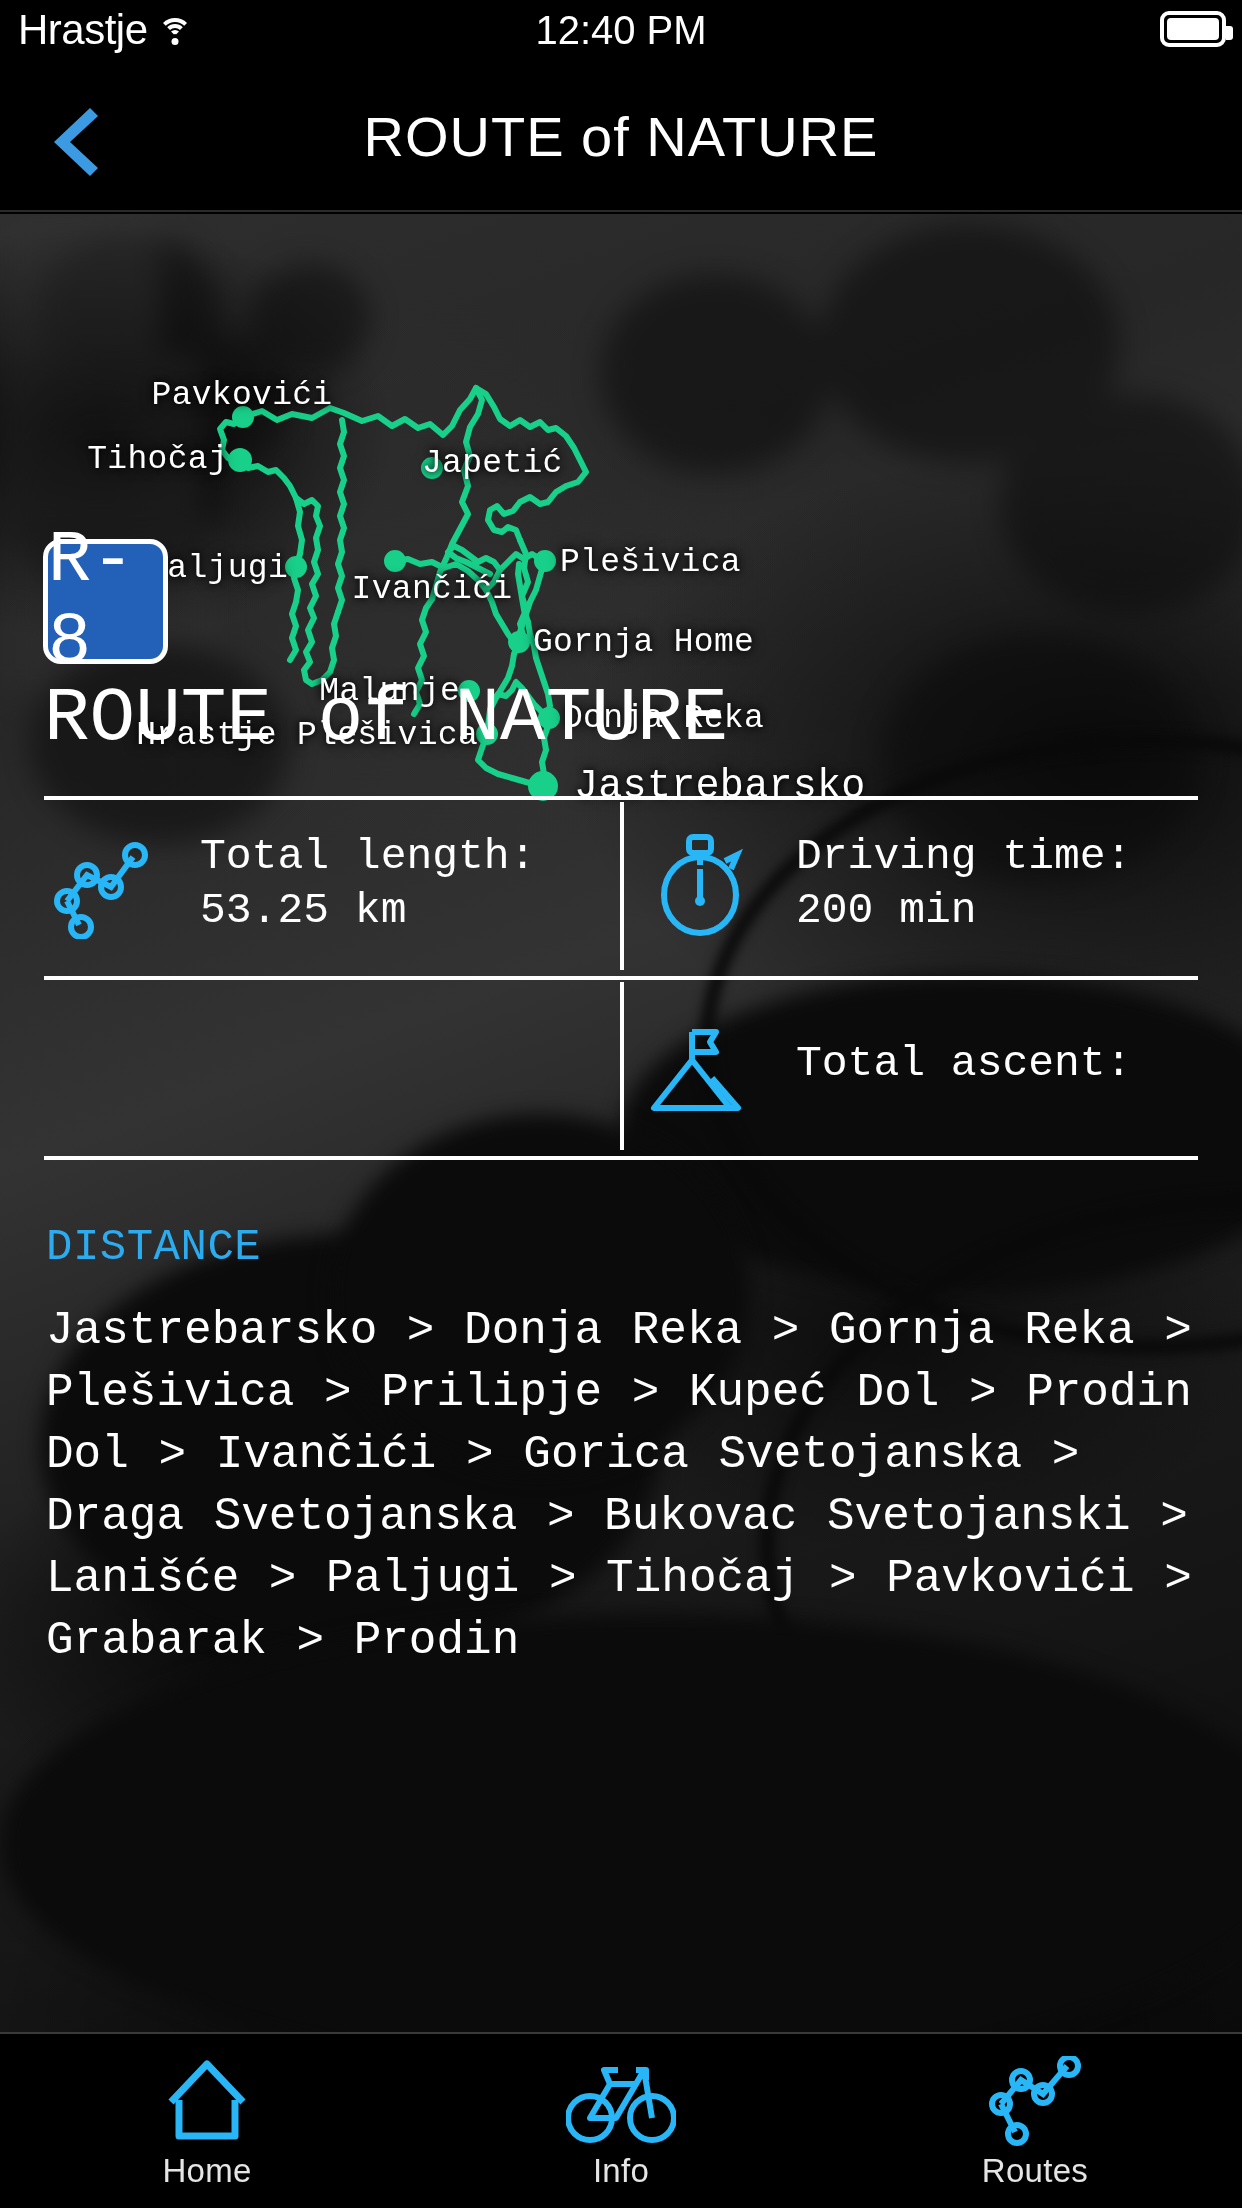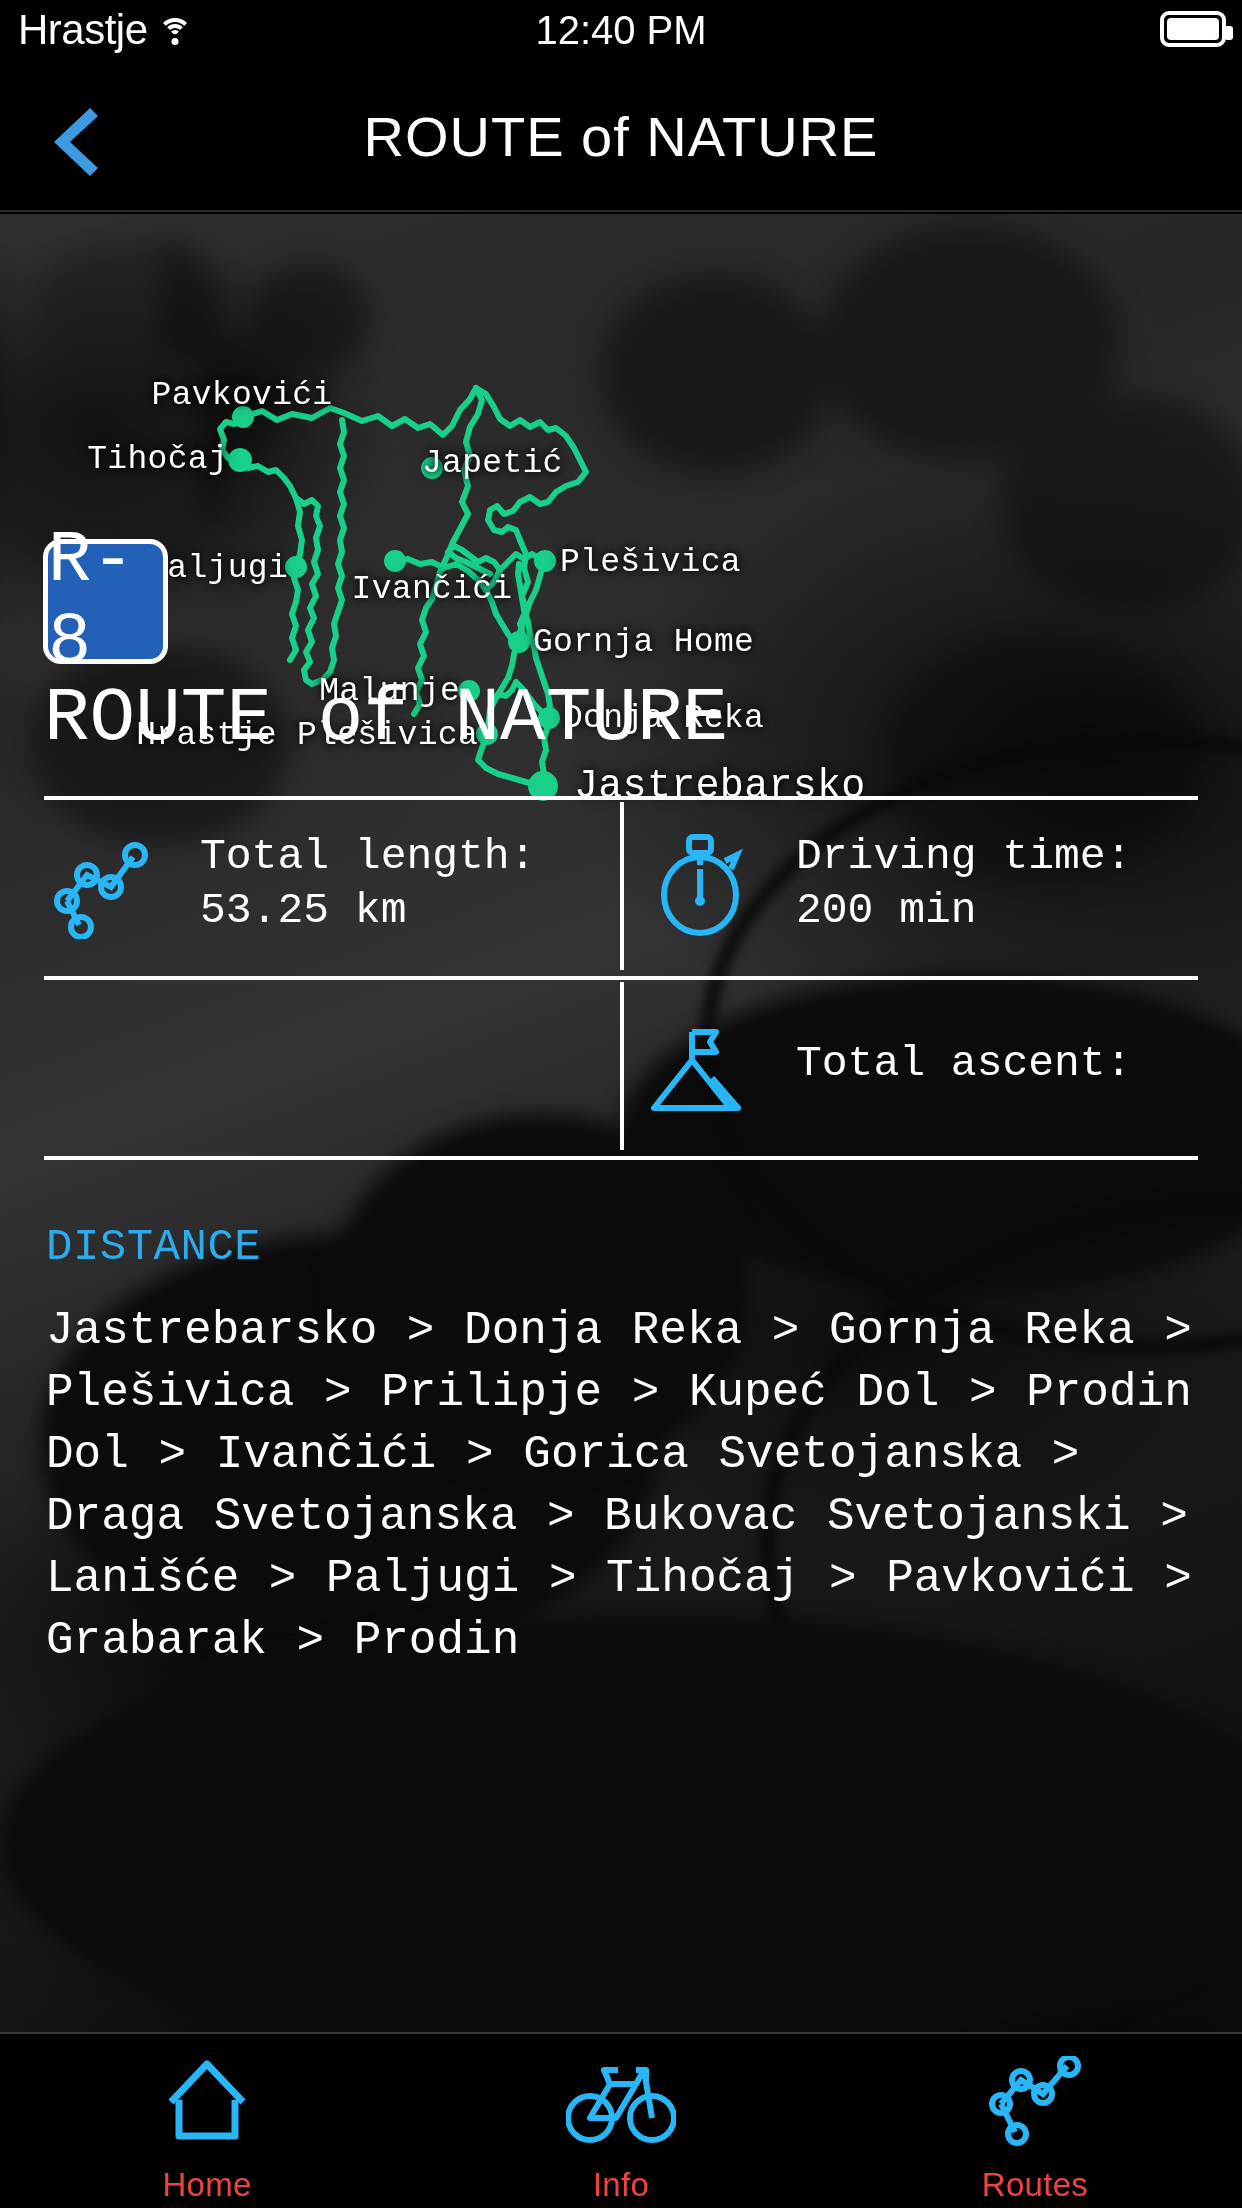--- a/index.html
+++ b/index.html
@@ -134,21 +134,21 @@
 
   
   .tabbar{
     position:absolute; left:0; top:2032px; width:1242px; height:176px;
     background:#000; border-top:2px solid #3a3a3a;
     display:flex; z-index:30;
   }
   .tab{ flex:1; display:flex; flex-direction:column; align-items:center;
         justify-content:flex-start; padding-top:22px; cursor:pointer;}
   .tab .ticon{ height:92px; display:flex; align-items:center; justify-content:center;}
-  .tab .tlabel{ font-size:33px; color:#ef4444; margin-top:18px; letter-spacing:.3px;}
+  .tab .tlabel{ font-size:33px; color:#e5e5e5; margin-top:4px; letter-spacing:.3px;}
 </style>
 </head>
 <body>
 
 <div class="statusbar">
   <div class="sb-left">
     <span class="sb-carrier">Hrastje</span>
     <span class="sb-wifi">
       <i class="a"></i>
         <i class="b"></i>

